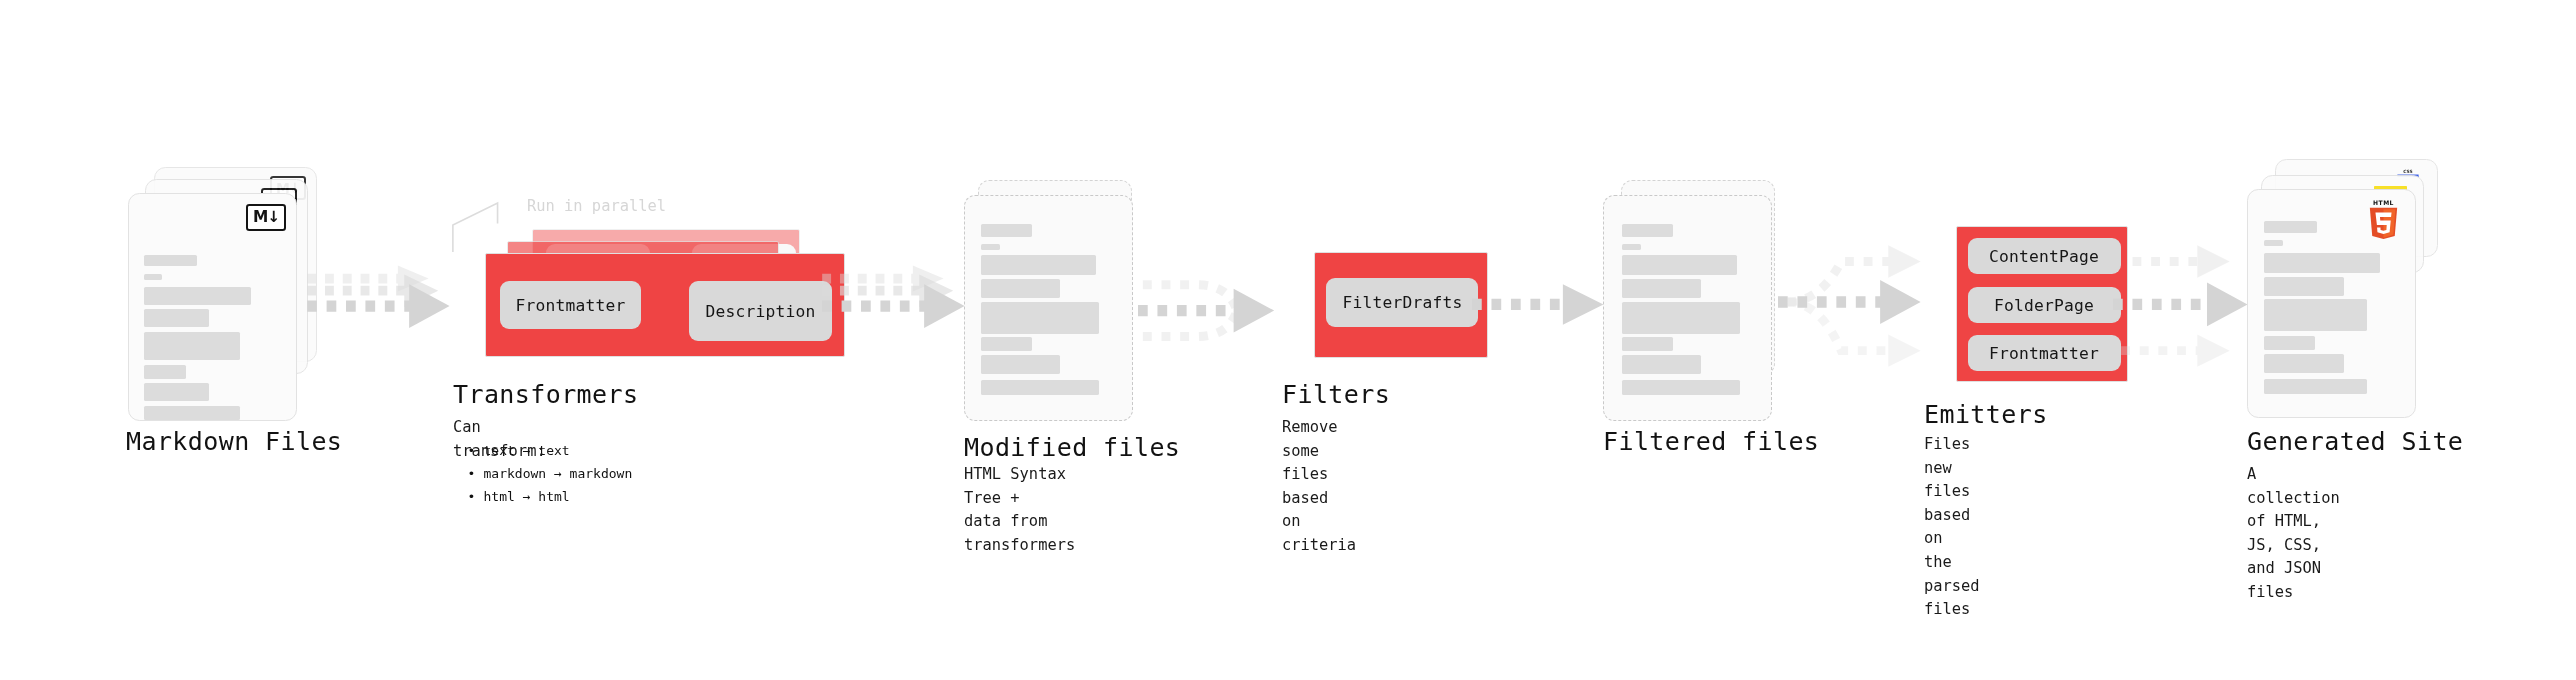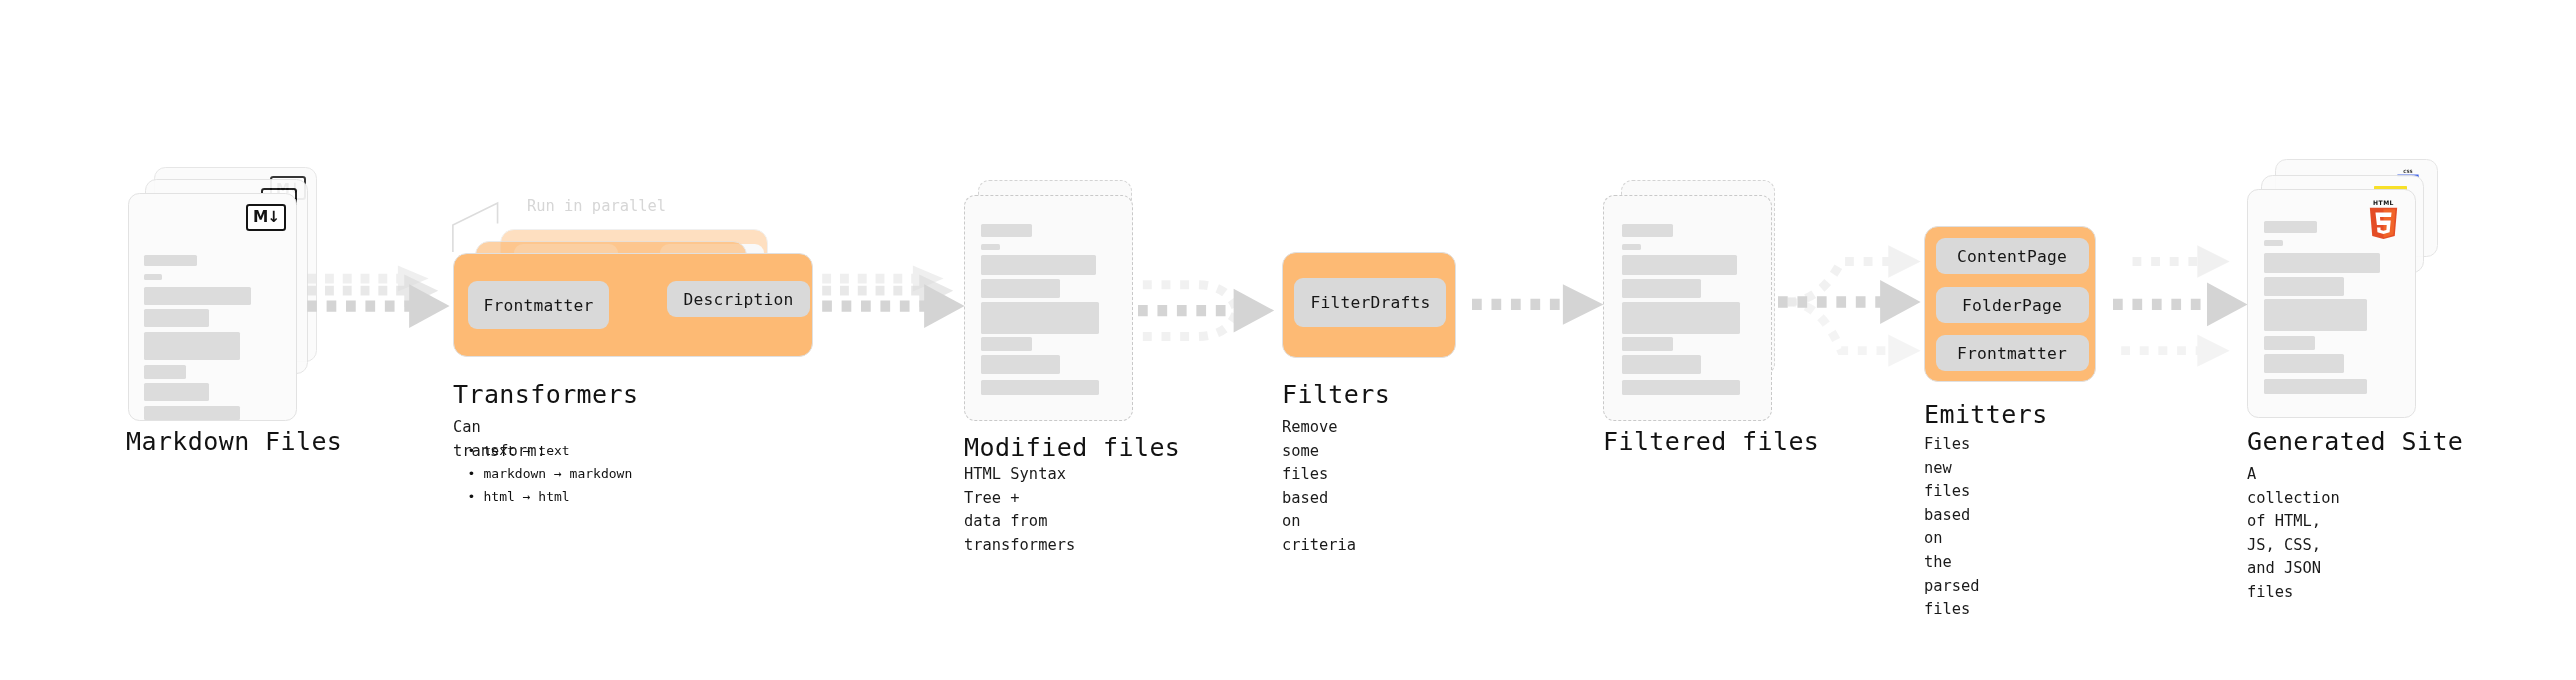--- a/index.html
+++ b/index.html
@@ -52,21 +52,21 @@
   .md-badge.small{width:32.5px;height:19.5px;border-width:2px;font-size:14px;}
 
   
   .html5{position:absolute;width:37px;height:44px;}
   .css3{position:absolute;width:28px;height:9.8px;}
   .jsb{position:absolute;width:32.5px;height:21px;background:#f7df1e;border-radius:0.8px;}
 
   
   .pbox{
     position:absolute;box-sizing:border-box;
-    border:1.3px solid #e0e0e0;border-radius:14px;background:#fdba74;
+    border:1.3px solid #e0e0e0;border-radius:2px;background:#ef4444;margin-left:32px;
   }
   .chip{
     position:absolute;box-sizing:border-box;
     background:#d9d9d9;border-radius:9px;
     display:flex;align-items:center;justify-content:center;
     font-size:16.3px;color:#161616;white-space:nowrap;
     letter-spacing:0.2px;
   }
   .chip.ghost{background:#ededed;color:transparent;}
   .chip.ghost2{background:#f2f2f2;color:transparent;}
@@ -148,21 +148,21 @@
         <polygon points="36,17 46,22 36,27" fill="#e0e0e0"></polygon>
       </g>
       <g opacity="1">
         <line x1="0" y1="40" x2="38" y2="40" stroke="#cfcfcf" stroke-width="3"></line>
         <polygon points="36,34 48,40 36,46" fill="#cfcfcf"></polygon>
       </g>
     </svg>
 
     <div class="pbox" style="left:453px;top:253px;width:360px;height:104px;">
       <div class="chip" style="left:14px;top:27px;width:141px;height:48px;">Frontmatter</div>
-      <div class="chip" style="left:213px;top:27px;width:143px;height:36px;">Description</div>
+      <div class="chip" style="left:203px;top:27px;width:143px;height:60px;">Description</div>
     </div>
 
     <div class="stage-title abs" style="left:453px;top:380px;">Transformers</div>
     <div class="stage-desc abs" style="left:453px;top:416px;">Can transform:</div>
     <ul class="bullets abs" style="left:453px;top:439px;">
       <li>text → text</li>
       <li>markdown → markdown</li>
       <li>html → html</li>
     </ul>
   </div>

